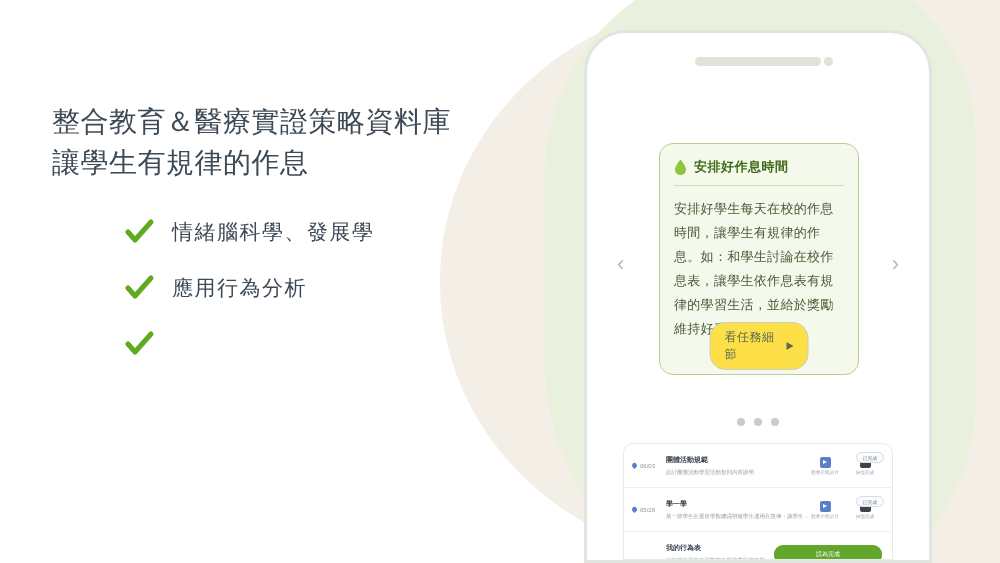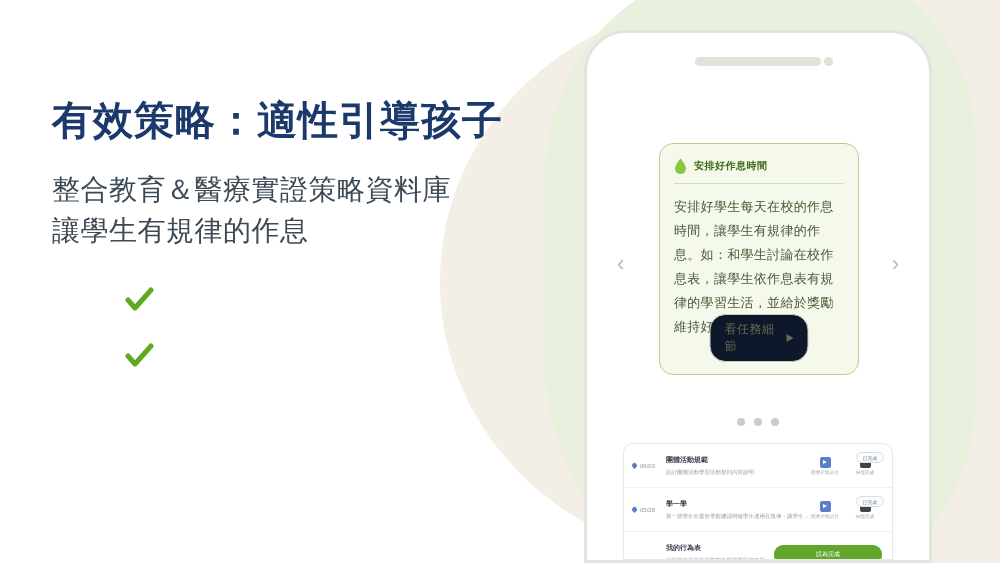--- a/index.html
+++ b/index.html
@@ -143,44 +143,44 @@
     gap: 7px;
     padding-bottom: 9px;
     border-bottom: 1px solid #cfdfae;
   }
   .drop-icon {
     width: 13px;
     height: 16px;
     flex: 0 0 13px;
   }
   .card-title {
-    font-size: 10px;
+    font-size: 13px;
     font-weight: bold;
     color: #3f6a15;
     letter-spacing: 0.5px;
   }
   .card-body {
     margin-top: 11px;
     font-size: 13px;
     line-height: 1.85;
     color: #4b5a38;
     letter-spacing: 0.3px;
   }
   .card-btn {
     position: absolute;
     left: 50%;
     transform: translateX(-50%);
-    bottom: 12px;
+    bottom: 4px;
     display: flex;
     align-items: center;
     gap: 6px;
     padding: 6px 14px;
     border: 1px solid #c6cfc0;
     border-radius: 16px;
-    background: #0f172a;
+    background: #fde047;
     font-size: 12px;
     color: #5e6b55;
     letter-spacing: 0.5px;
     cursor: pointer;
   }
   .play-tri {
     width: 0;
     height: 0;
     border-left: 7px solid #5e6b55;
     border-top: 4.5px solid transparent;
@@ -328,34 +328,42 @@
 </style>
 </head>
 <body>
 
 <div class="stage">
 
   <div class="blob-beige"></div>
   <div class="blob-green"></div>
 
   <div class="left-col">
-    <h1 class="headline">有效策略：適性引導孩子</h1>
 
     <div class="subline">
       <div>整合教育＆醫療實證策略資料庫</div>
       <div>讓學生有規律的作息</div>
     </div>
 
     <ul class="bullets">
       <li class="bullet">
         <span class="check-icon">
           <svg viewBox="0 0 30 30" width="30" height="30" aria-hidden="true">
             <path d="M4 15 L11 23 L27 5" fill="none" stroke="#5faa1e" stroke-width="5" stroke-linecap="round" stroke-linejoin="round"></path>
           </svg>
         </span>
+        <span class="bullet-label">情緒腦科學、發展學</span>
+      </li>
+      <li class="bullet">
+        <span class="check-icon">
+          <svg viewBox="0 0 30 30" width="30" height="30" aria-hidden="true">
+            <path d="M4 15 L11 23 L27 5" fill="none" stroke="#5faa1e" stroke-width="5" stroke-linecap="round" stroke-linejoin="round"></path>
+          </svg>
+        </span>
+        <span class="bullet-label">應用行為分析</span>
       </li>
       <li class="bullet">
         <span class="check-icon">
           <svg viewBox="0 0 30 30" width="30" height="30" aria-hidden="true">
             <path d="M4 15 L11 23 L27 5" fill="none" stroke="#5faa1e" stroke-width="5" stroke-linecap="round" stroke-linejoin="round"></path>
           </svg>
         </span>
       </li>
     </ul>
   </div>

